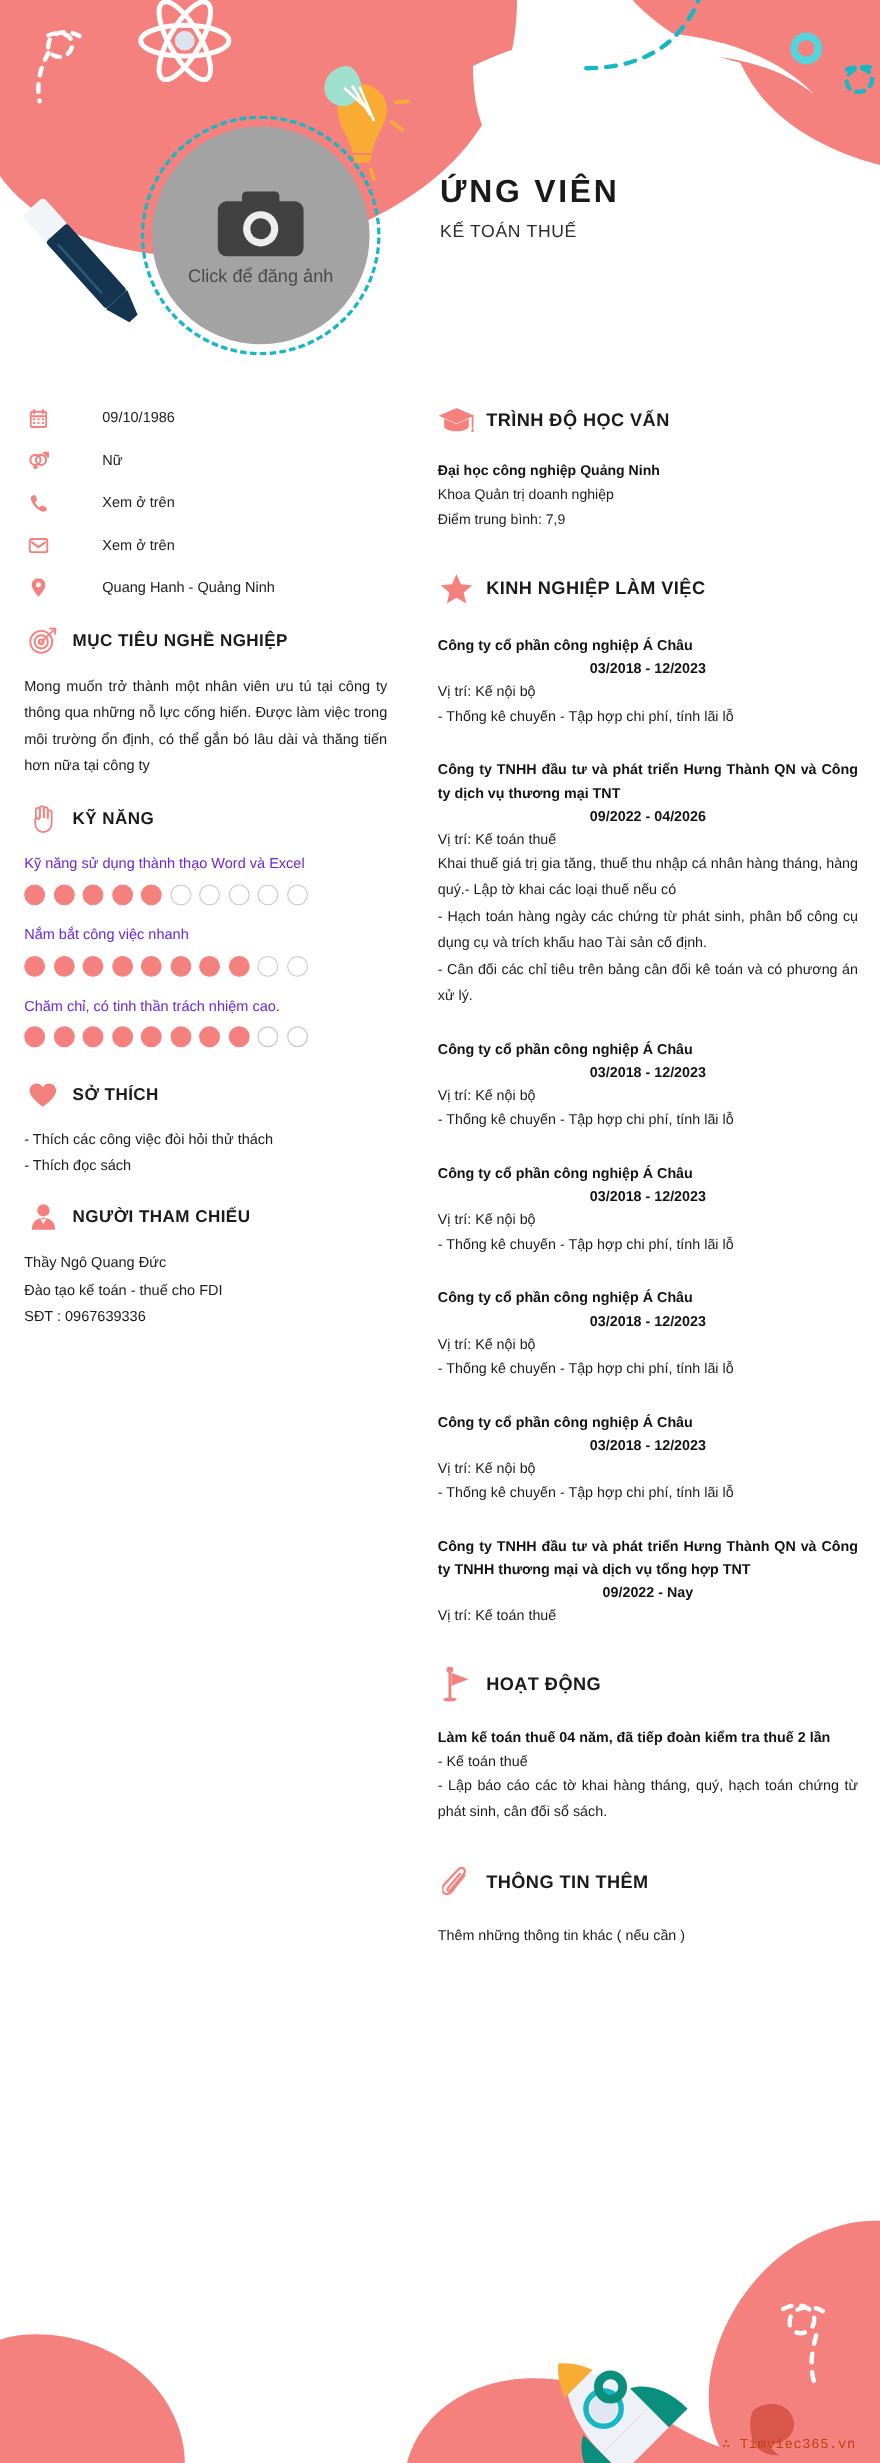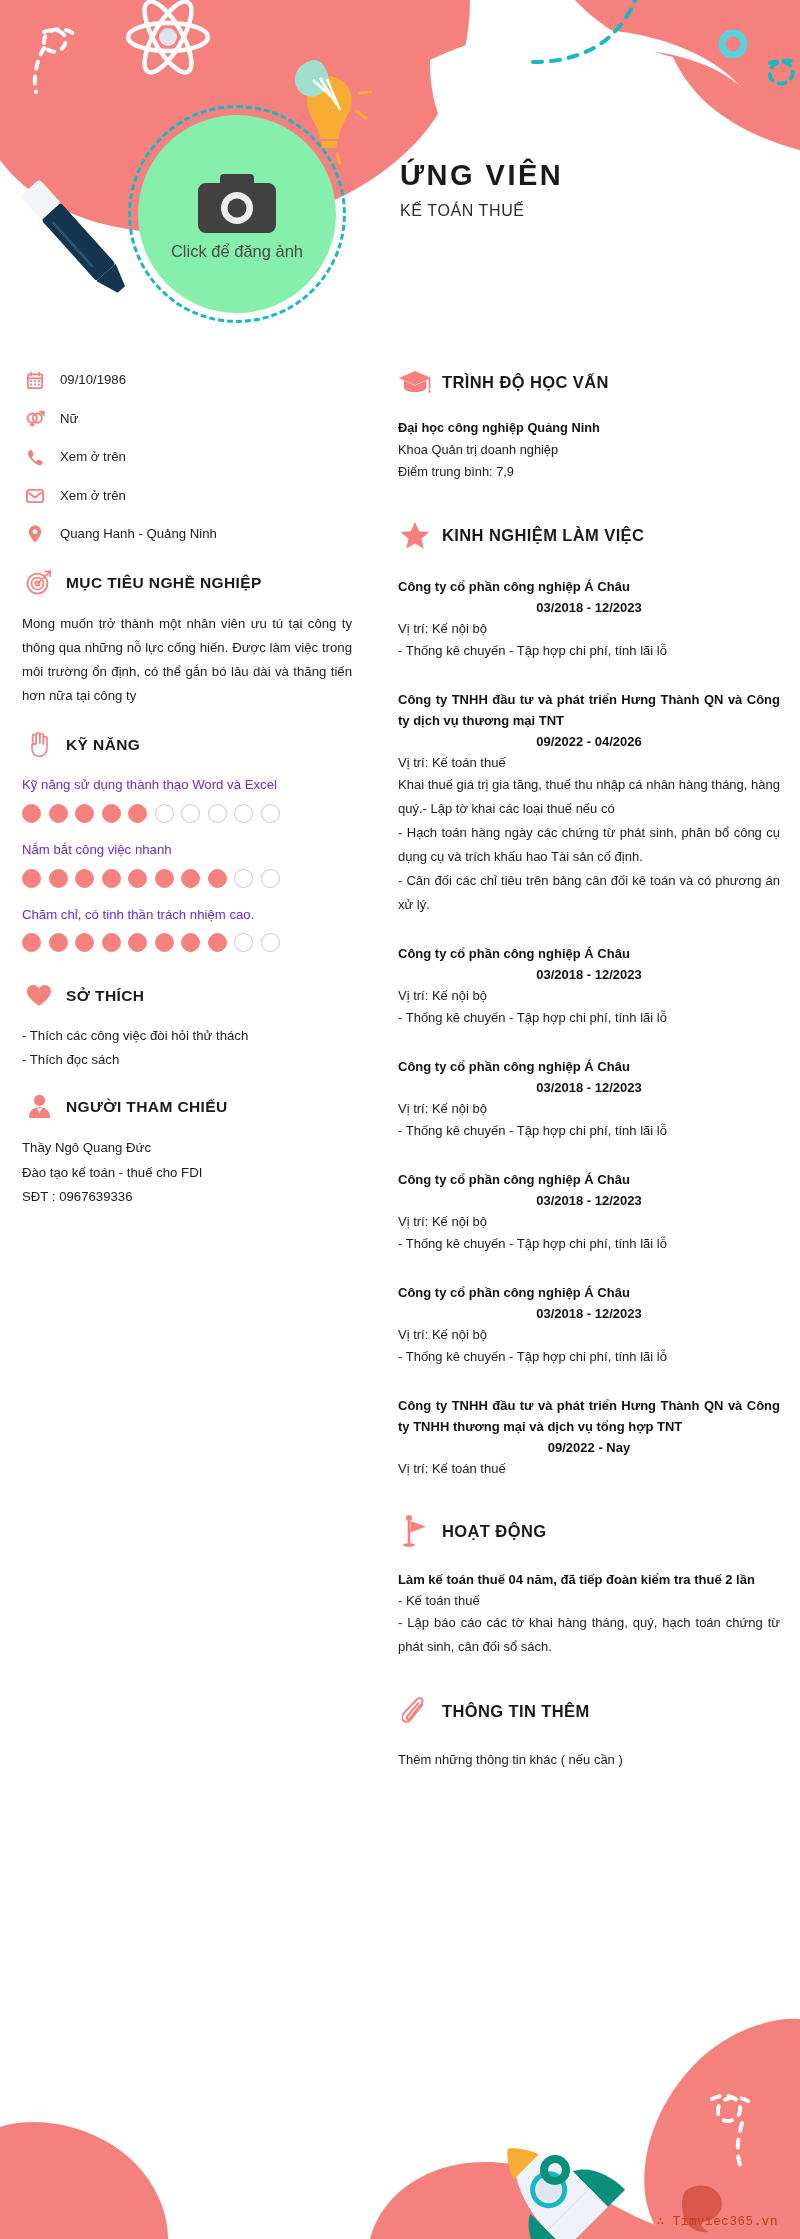--- a/index.html
+++ b/index.html
@@ -37,21 +37,21 @@
     position: absolute;
     inset: 0;
     border-radius: 50%;
     border: 3px dashed #17b7c4;
   }
   .photo-inner {
     position: absolute;
     left: 10px; top: 10px;
     width: 198px; height: 198px;
     border-radius: 50%;
-    background: #86efac;
+    background: #a3a3a3;
     display: flex;
     flex-direction: column;
     align-items: center;
     justify-content: center;
   }
   .cam-icon { width: 86px; height: 68px; margin-bottom: 6px; }
   .photo-label {
     font-size: 16.5px;
     color: #4a4a4a;
     font-family: "Liberation Sans", sans-serif;
@@ -90,20 +90,21 @@
     width: 382px;
     z-index: 5;
   }
 
   
   .contact-row {
     display: flex;
     align-items: center;
     margin-bottom: 18.5px;
     min-height: 20px;
+    gap: 33px;
   }
   .contact-ico {
     width: 26px;
     min-width: 26px;
     display: flex;
     align-items: center;
     justify-content: center;
     margin-right: 12px;
   }
   .contact-txt {
@@ -492,21 +493,21 @@
       </div>
     </div>
 
     <div style="margin-top:38px;">
       <div class="sec-head" style="margin-bottom:26px;">
         <span class="sec-ico">
           <svg width="30" height="29" viewBox="0 0 30 29" xmlns="http://www.w3.org/2000/svg">
             <path d="M15,0.8 L19.1,10.2 L29.2,11.1 L21.5,17.8 L23.8,27.7 L15,22.4 L6.2,27.7 L8.5,17.8 L0.8,11.1 L10.9,10.2 Z" fill="#f5817f"></path>
           </svg>
         </span>
-        <span class="sec-title lg">KINH NGHIỆM LÀM VIỆC</span>
+        <span class="sec-title lg">KINH NGHIỆP LÀM VIỆC</span>
       </div>
 
       <div class="entry">
         <div class="entry-title">Công ty cổ phần công nghiệp Á Châu</div>
         <div class="entry-date">03/2018 - 12/2023</div>
         <div class="entry-line">Vị trí: Kế nội bộ</div>
         <div class="entry-desc">- Thống kê chuyến - Tập hợp chi phí, tính lãi lỗ</div>
       </div>
 
       <div class="entry">

